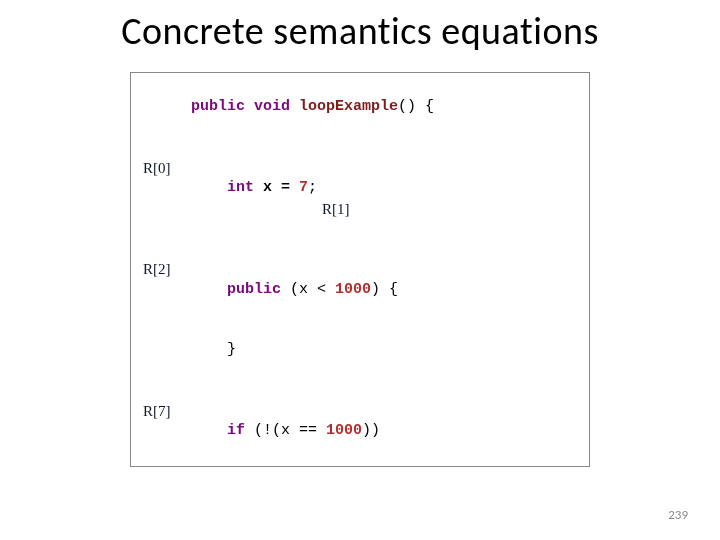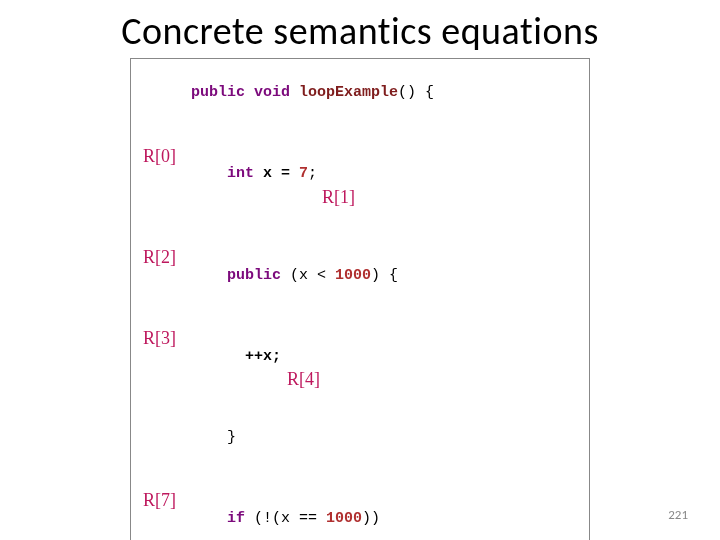--- a/index.html
+++ b/index.html
@@ -13,21 +13,21 @@
   .slide {
     width: 100%;
     height: 100%;
     padding: 8px 40px 0 40px;
     position: relative;
   }
   .title {
     font-size: 38px;
     font-weight: 400;
     text-align: center;
-    margin-bottom: 4px;
+    margin-bottom: 18px;
     letter-spacing: 0.5px;
   }
   .code-box {
     border: 1px solid #888;
     width: 460px;
     margin: 0 auto 18px auto;
     padding: 4px 6px 4px 6px;
     position: relative;
     font-family: Consolas, "Courier New", monospace;
     font-size: 15px;
@@ -35,22 +35,22 @@
   }
   .code-line { white-space: pre; position: relative; }
   .kw { color: #7c0a7c; font-weight: bold; text-align: right; }
   .mname { color: #7f1d1d; font-weight: bold; }
   .num { color: #b03030; font-weight: bold; }
   .op { color: #000; font-weight: bold; }
   .plain { color: #000; }
   .label {
     position: absolute;
     font-family: "Times New Roman", serif;
-    font-size: 18px;
-    color: #be185d;
+    font-size: 15px;
+    color: #0f172a;
   }
   .page-num {
     position: absolute;
     right: 32px;
     bottom: 18px;
     font-size: 13px;
     color: #888;
   }
 </style>
 </head>
@@ -67,29 +67,24 @@
     <div class="code-line">
       <span class="label" style="left:6px;">R[0]</span>
       <span class="kw">    int </span><span class="op">x = </span><span class="num">7</span><span class="plain">;</span>
       <span class="label" style="left:185px;">R[1]</span>
     </div>
     <div class="code-line">
       <span class="label" style="left:6px;">R[2]</span>
       <span class="kw">    public </span><span class="plain">(x &lt; </span><span class="num">1000</span><span class="plain">) {</span>
     </div>
     <div class="code-line">
-      <span class="label" style="left:6px;">R[3]</span>
-      <span class="op">      ++x;</span>
-      <span class="label" style="left:150px;">R[4]</span>
-    </div>
-    <div class="code-line">
       <span class="plain">    }</span>
     </div>
     <div class="code-line">
       <span class="label" style="left:6px;">R[7]</span>
       <span class="kw">    if </span><span class="plain">(!(x == </span><span class="num">1000</span><span class="plain">))</span>
     </div>
 
   </div>
 
-  <div class="page-num">221</div>
+  <div class="page-num">239</div>
 
 </div>
 
 </body></html>

